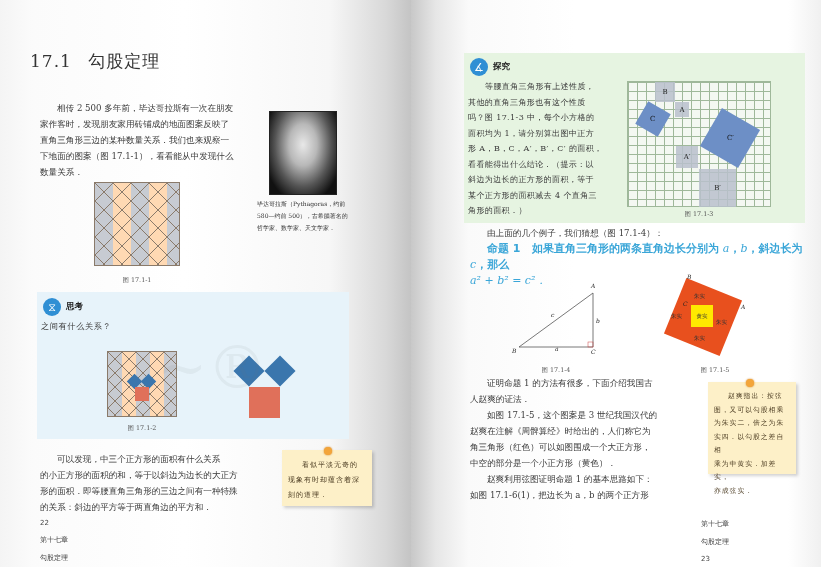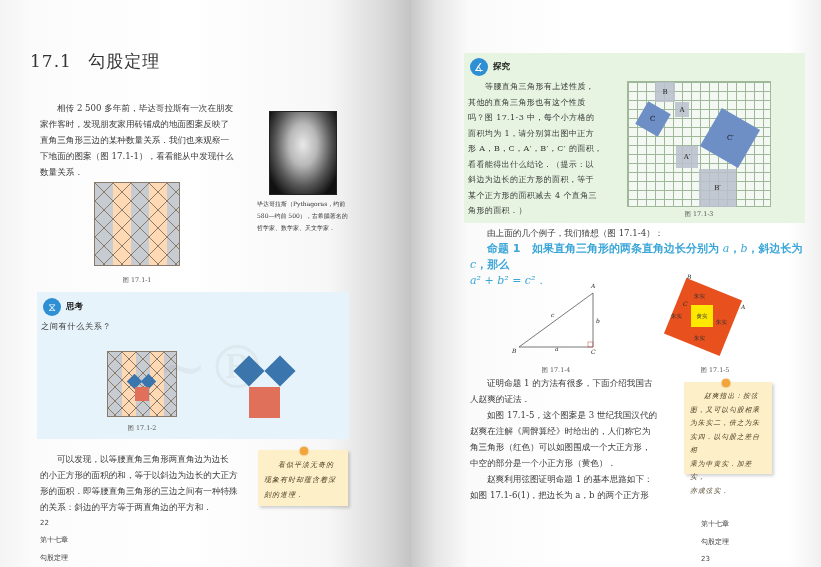--- a/index.html
+++ b/index.html
@@ -35,21 +35,21 @@
     border: 1px solid #222; }
   .portrait-cap { font-size: 6px; line-height: 12px; color: #333; }
 
   .think-box { left: 37px; top: 292px; width: 312px; height: 147px; background: #e7f3fa; }
   .box-head { font-family: "DejaVu Sans", sans-serif; font-weight: bold; font-size: 8.5px; color: #222; }
   .icon-circle { width: 18px; height: 18px; border-radius: 50%; background: #2f8fd4; display: inline-flex; align-items: center; justify-content: center; color: #fff; font-size: 11px; font-family: "DejaVu Sans", sans-serif; }
 
   .blue-sq { background: #3a76ad; position: absolute; transform: rotate(45deg); }
   .red-sq { background: #e0705a; position: absolute; }
 
-  .note { background: #fdf0c8; box-shadow: 2px 2px 3px rgba(0,0,0,0.18); font-size: 7px; line-height: 15px; color: #4a3a20; font-style: italic; letter-spacing: 1px; }
+  .note { background: #fdf0c8; box-shadow: 2px 2px 3px rgba(0,0,0,0.18); font-size: 7px; line-height: 15px; color: #4a3a20; letter-spacing: 1px; margin-left: 24px; }
   .pin { width: 8px; height: 8px; border-radius: 50%; background: #f3a53a; box-shadow: 0 0 2px #d08020; }
 
   .footer { font-size: 7px; color: #444; font-family: "DejaVu Sans", sans-serif; flex-direction: column; }
 
   .explore-box { left: 464px; top: 53px; width: 341px; height: 170px; background: #e6f4e1; }
 
   .gridfig { background-color: #f4f8f2;
     background-image:
       linear-gradient(to right, #9fb89a 1px, transparent 1px),
       linear-gradient(to bottom, #9fb89a 1px, transparent 1px);
@@ -109,21 +109,21 @@
     </div>
 
     <div class="blue-sq" style="left:201px; top:68px; width:22px; height:22px;"></div>
     <div class="blue-sq" style="left:232px; top:68px; width:22px; height:22px;"></div>
     <div class="red-sq" style="left:212px; top:95px; width:31px; height:31px;"></div>
     <div class="abs caption" style="left:70px; top:132px; width:70px;">图 17.1-2</div>
     <div class="abs watermark" style="left:120px; top:40px;">~®</div>
   </div>
 
   <div class="abs para" style="left:40px; top:451px; width:208px;">
-    <div><span class="indent"></span><span>可以发现，以等腰直角三角形两直角边为边长</span></div>
+    <div><span class="indent"></span><span>可以发现，中三个正方形的面积有什么关系</span></div>
     <div>的小正方形的面积的和，等于以斜边为边长的大正方</div>
     <div>形的面积．即等腰直角三角形的三边之间有一种特殊</div>
     <div>的关系：斜边的平方等于两直角边的平方和．</div>
   </div>
 
   <div class="abs note" style="left:258px; top:450px; width:90px; height:56px; padding:8px 6px 0 6px;">
     <div class="abs pin" style="left:42px; top:-3px;"></div>
     <div style="padding-left:14px;">看似平淡无奇的</div>
     <div>现象有时却蕴含着深</div>
     <div>刻的道理．</div>

